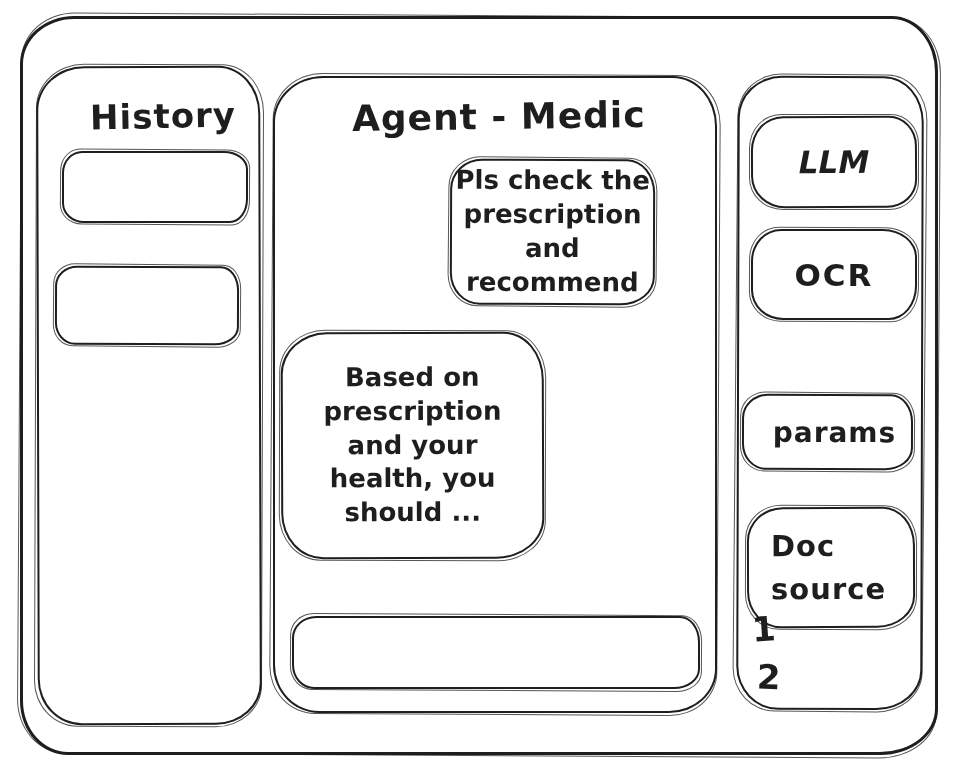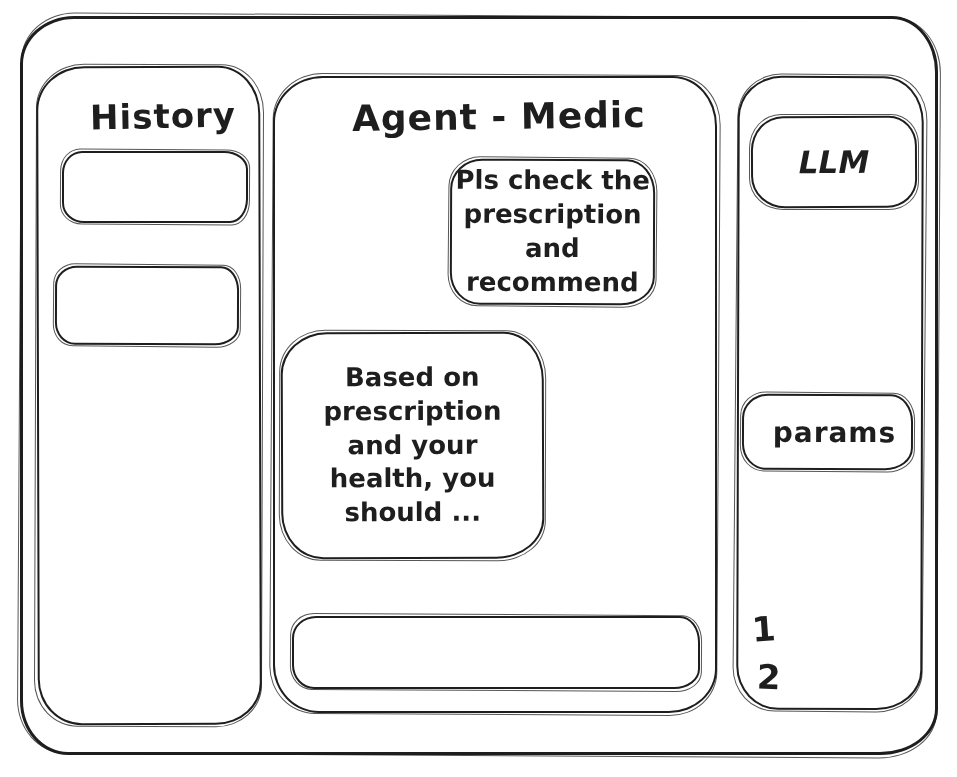--- a/index.html
+++ b/index.html
@@ -140,17 +140,19 @@
   <div class="sketch history-item-2"></div>
 
   <div class="sketch chat-panel"></div>
   <div class="chat-title">Agent - Medic</div>
   <div class="sketch bubble user-bubble">Pls check the prescription and recommend</div>
   <div class="sketch bubble agent-bubble">Based on prescription and your health, you should ...</div>
   <div class="sketch chat-input" role="textbox"></div>
 
   <div class="sketch tools-panel"></div>
   <div class="sketch tool-btn btn-llm">LLM</div>
+  <div class="sketch tool-btn btn-ocr">OCR</div>
   <div class="sketch tool-btn btn-params">params</div>
+  <div class="sketch tool-btn btn-doc">Doc source</div>
   <div class="footnote fn-1">1</div>
   <div class="footnote fn-2">2</div>
 
 </div>
 
 </body></html>

